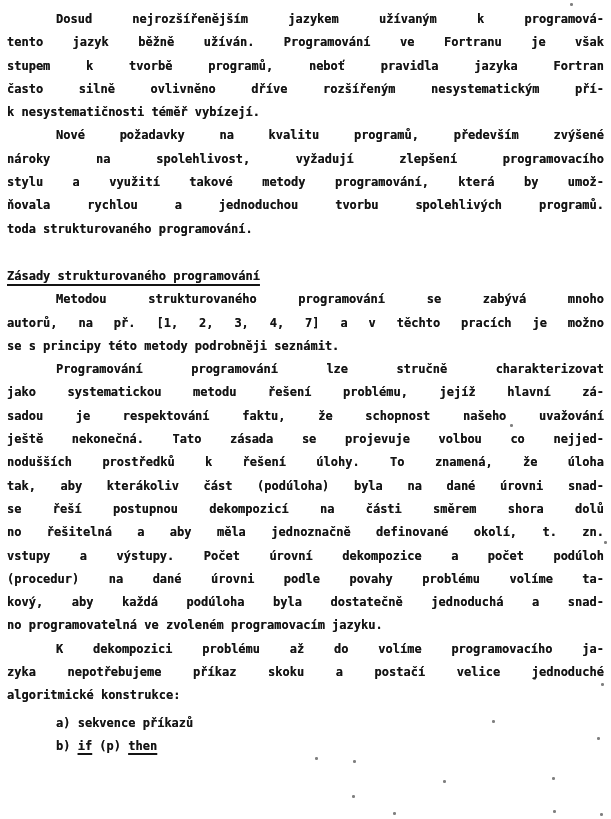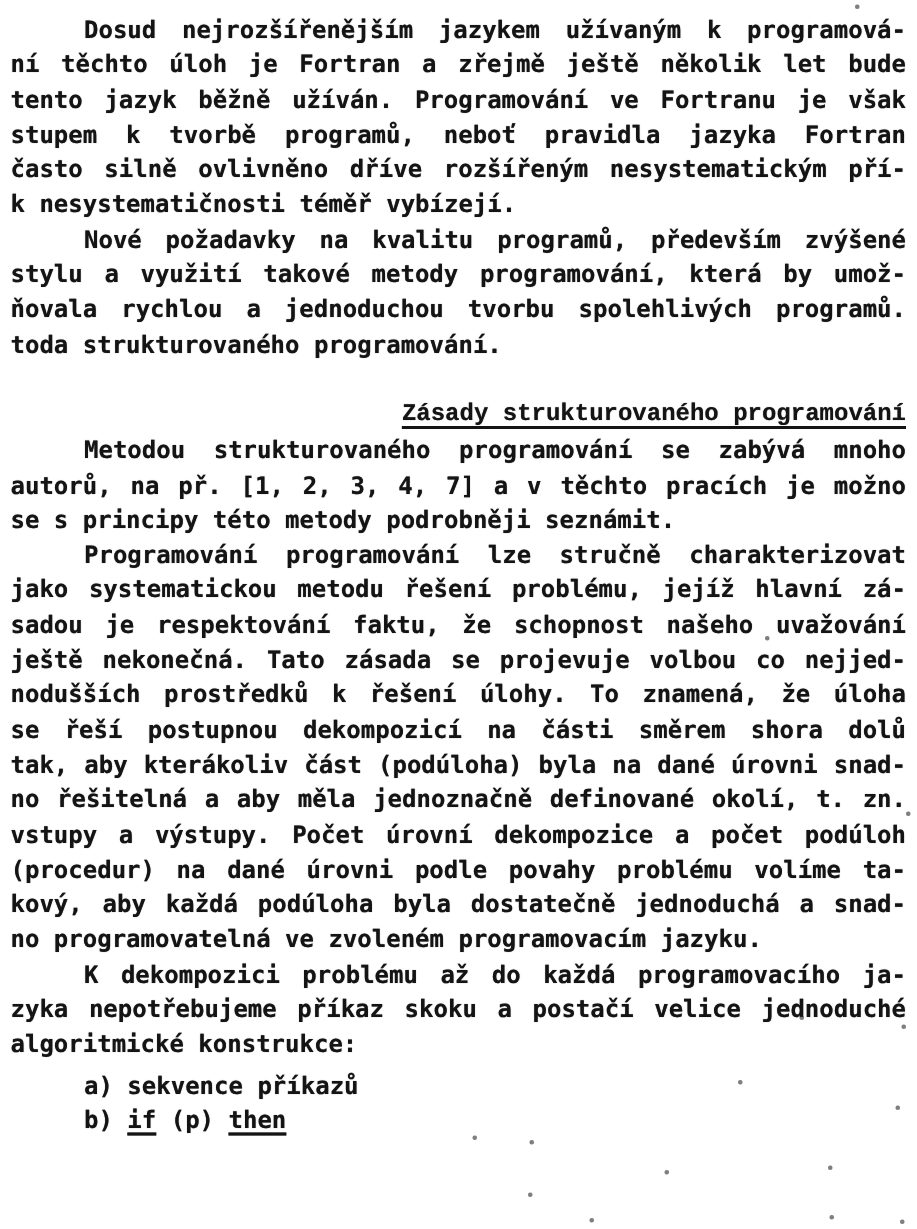--- a/index.html
+++ b/index.html
@@ -8,21 +8,21 @@
     background: #ffffff;
   }
   .page {
     position: relative;
     width: 611px;
     height: 819px;
     background: #ffffff;
     color: #141414;
     font-family: "DejaVu Sans Mono", "Liberation Mono", monospace;
     font-weight: 700;
-    font-size: 16px;
+    font-size: 12px;
     line-height: 23.3px;
     overflow: hidden;
     text-shadow: 0 0 0.6px rgba(0,0,0,0.65);
   }
   .doc-body {
     position: absolute;
     left: 7px;
     top: 8px;
     width: 597px;
   }
@@ -33,22 +33,21 @@
     text-justify: inter-word;
     white-space: normal;
   }
   .line.indent { padding-left: 49px; }
   .line.last {
     text-align: right;
     text-align-last: left;
   }
   .heading {
     margin-top: 24px;
-    text-align: right;
-    font-family: Liberation Mono, monospace;
+    text-align: left;
   }
   .heading-underline {
     text-decoration: underline;
     text-decoration-thickness: 2px;
     text-underline-offset: 4px;
   }
   .list { margin-top: 4px; }
   .list-item {
     padding-left: 49px;
     text-align: left;
@@ -67,54 +66,54 @@
     opacity: 0.6;
   }
 </style>
 </head>
 <body>
 
 <div class="page" style="background: rgb(255, 255, 255); color: rgb(20, 20, 20);">
   <div class="doc-body">
       <div class="paragraph">
         <div class="line indent">Dosud nejrozšířenějším jazykem užívaným k programová-</div>
-        <div class="line">ní těchto úloh je Fortran a zřejmě ještě několik let bude</div>
         <div class="line">tento jazyk běžně užíván. Programování ve Fortranu je však</div>
         <div class="line">stupem k tvorbě programů, neboť pravidla jazyka Fortran</div>
         <div class="line">často silně ovlivněno dříve rozšířeným nesystematickým pří-</div>
         <div class="line last">k nesystematičnosti téměř vybízejí.</div>
       </div>
       <div class="paragraph">
         <div class="line indent">Nové požadavky na kvalitu programů, především zvýšené</div>
+        <div class="line">nároky na spolehlivost, vyžadují zlepšení programovacího</div>
         <div class="line">stylu a využití takové metody programování, která by umož-</div>
         <div class="line">ňovala rychlou a jednoduchou tvorbu spolehlivých programů.</div>
         <div class="line last">toda strukturovaného programování.</div>
       </div>
       <div class="heading"><span class="heading-underline">Zásady strukturovaného programování</span></div>
       <div class="paragraph">
         <div class="line indent">Metodou strukturovaného programování se zabývá mnoho</div>
         <div class="line">autorů, na př. [1, 2, 3, 4, 7] a v těchto pracích je možno</div>
         <div class="line last">se s principy této metody podrobněji seznámit.</div>
       </div>
       <div class="paragraph">
         <div class="line indent">Programování programování lze stručně charakterizovat</div>
         <div class="line">jako systematickou metodu řešení problému, jejíž hlavní zá-</div>
         <div class="line">sadou je respektování faktu, že schopnost našeho uvažování</div>
         <div class="line">ještě nekonečná. Tato zásada se projevuje volbou co nejjed-</div>
         <div class="line">nodušších prostředků k řešení úlohy. To znamená, že úloha</div>
+        <div class="line">tak, aby kterákoliv část (podúloha) byla na dané úrovni snad-</div>
         <div class="line">se řeší postupnou dekompozicí na části směrem shora dolů</div>
-        <div class="line">tak, aby kterákoliv část (podúloha) byla na dané úrovni snad-</div>
         <div class="line">no řešitelná a aby měla jednoznačně definované okolí, t. zn.</div>
         <div class="line">vstupy a výstupy. Počet úrovní dekompozice a počet podúloh</div>
         <div class="line">(procedur) na dané úrovni podle povahy problému volíme ta-</div>
         <div class="line">kový, aby každá podúloha byla dostatečně jednoduchá a snad-</div>
         <div class="line last">no programovatelná ve zvoleném programovacím jazyku.</div>
       </div>
       <div class="paragraph">
-        <div class="line indent">K dekompozici problému až do každá programovacího ja-</div>
+        <div class="line indent">K dekompozici problému až do volíme programovacího ja-</div>
         <div class="line">zyka nepotřebujeme příkaz skoku a postačí velice jednoduché</div>
         <div class="line last">algoritmické konstrukce:</div>
       </div>
       <div class="list">
         <div class="list-item"><span>a)</span> <span>sekvence příkazů</span></div>
         <div class="list-item"><span>b)</span> <span class="kw-underline">if</span><span> (p) </span><span class="kw-underline">then</span></div>
       </div>
     </div>
 <div class="speck" style="left: 570px; top: 3px;"></div>
     <div class="speck" style="left: 510px; top: 424px;"></div>

